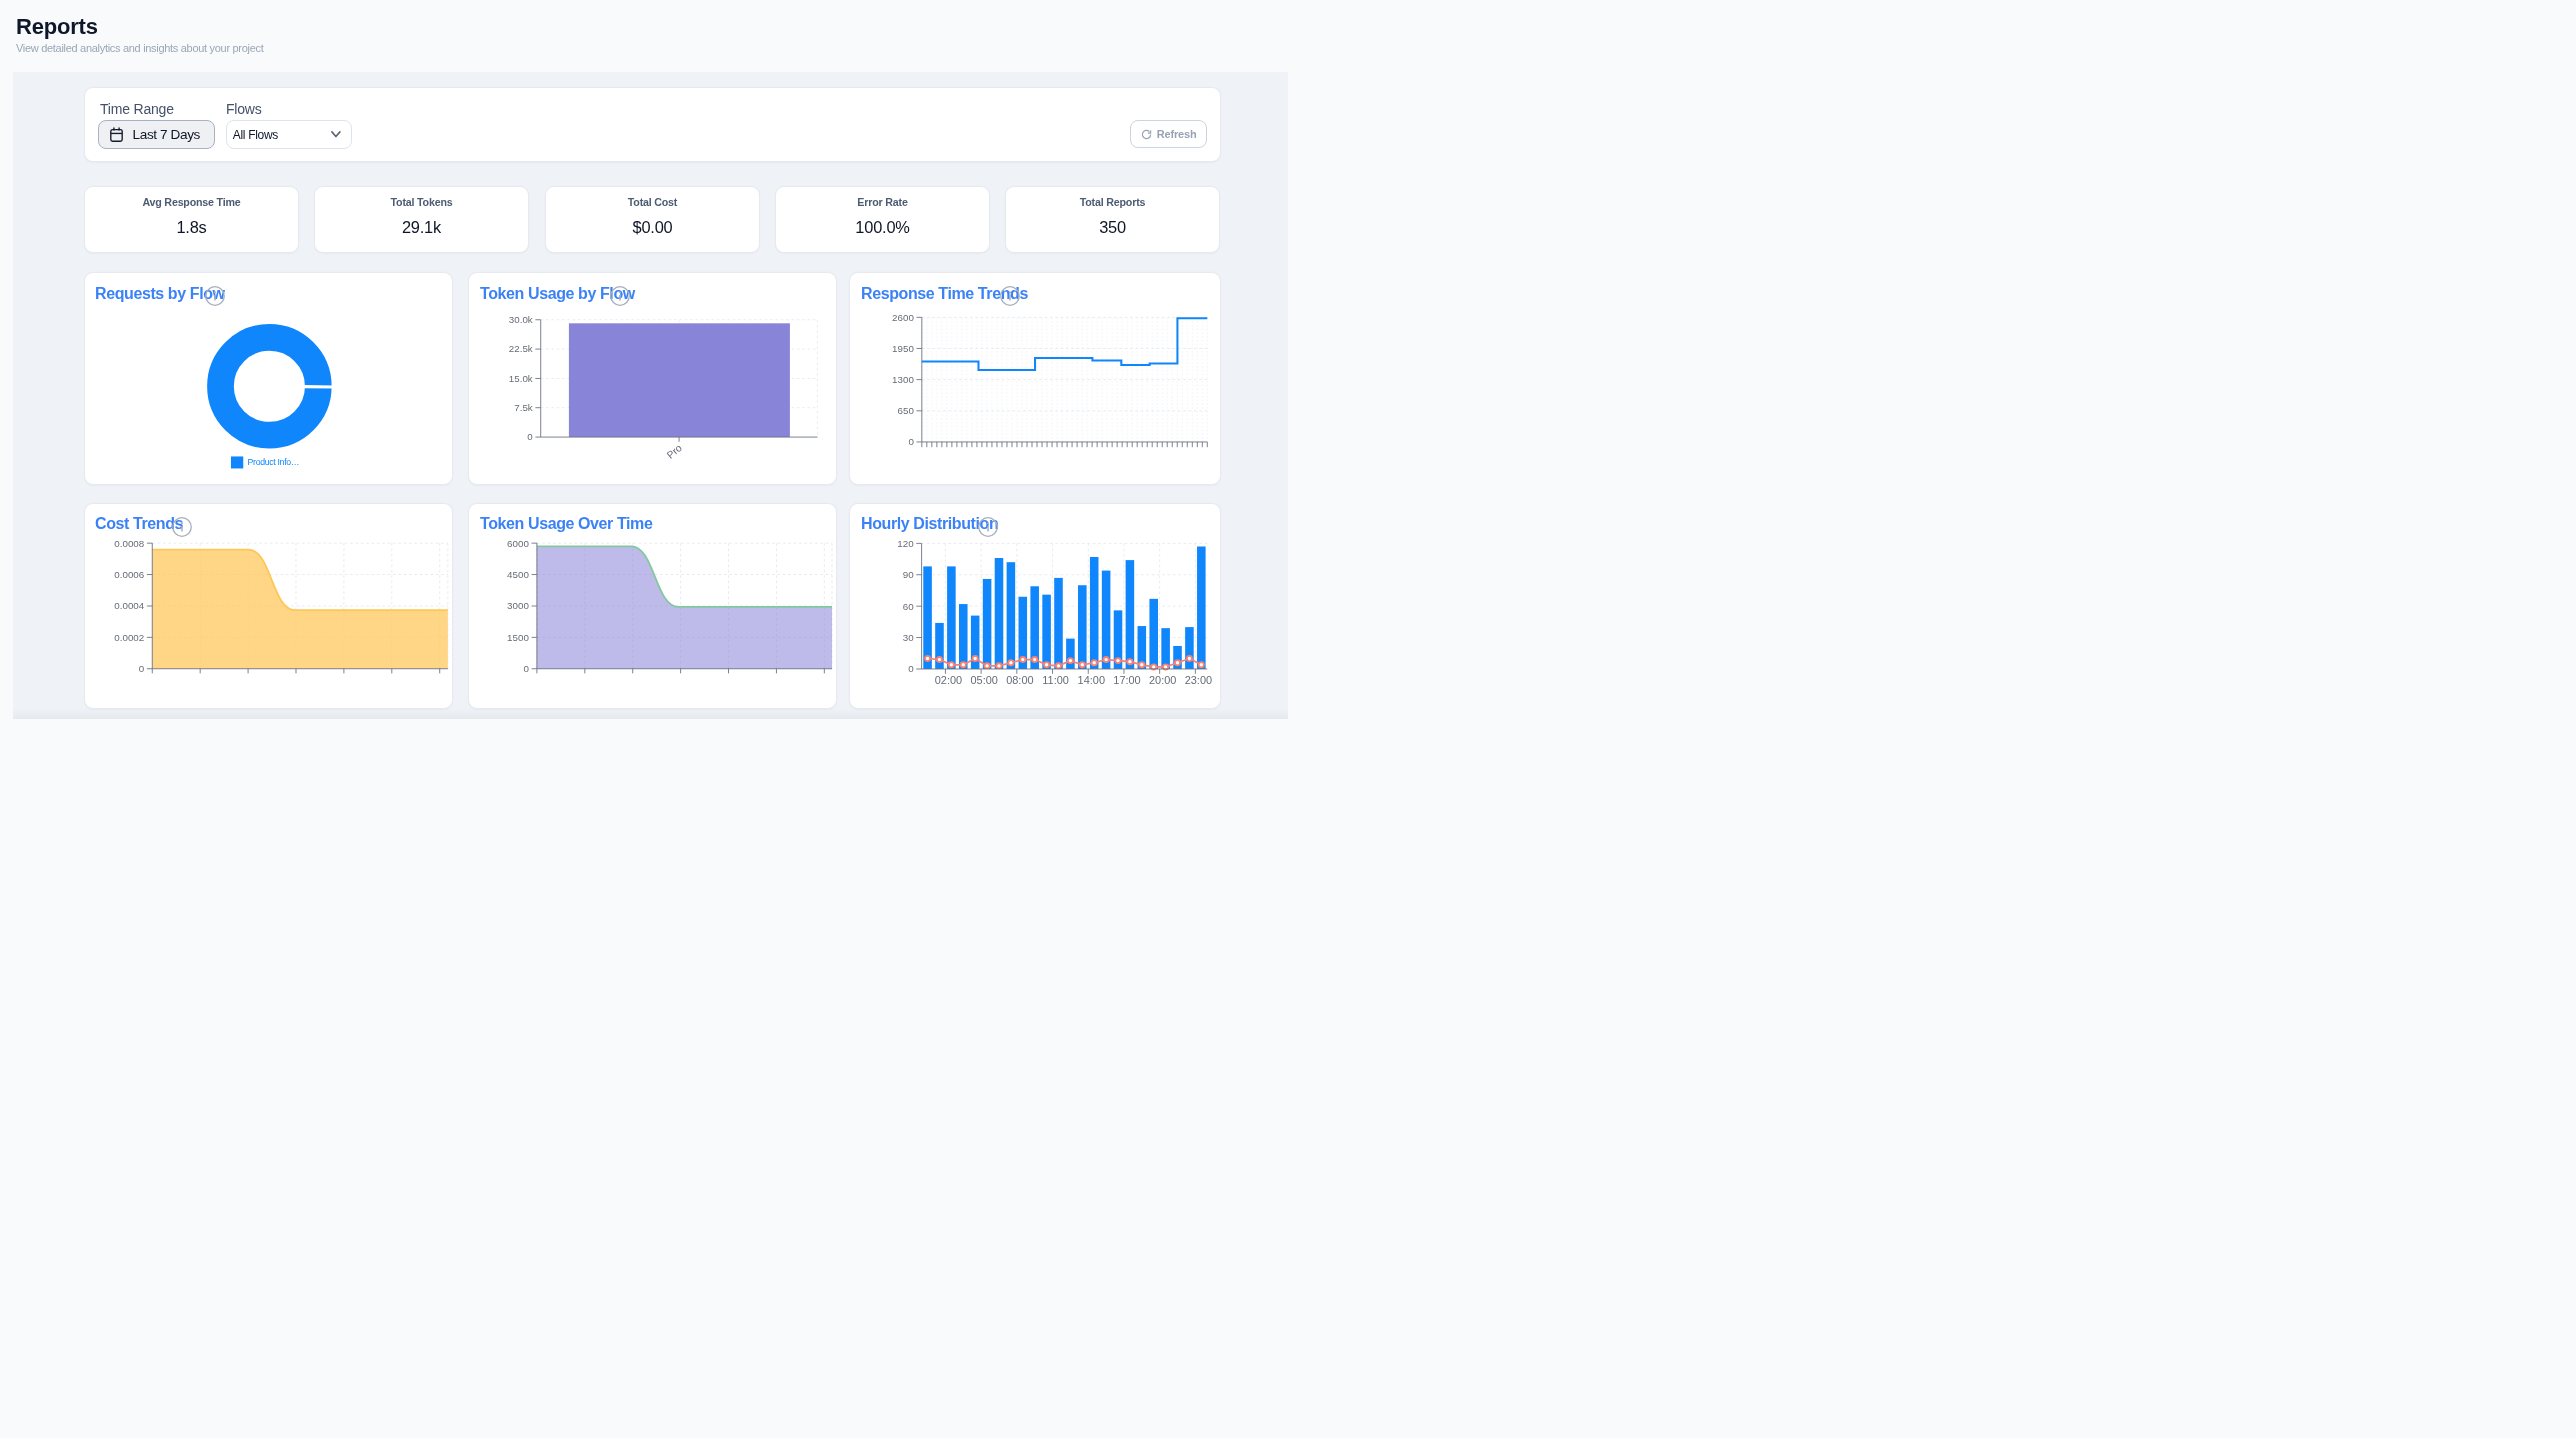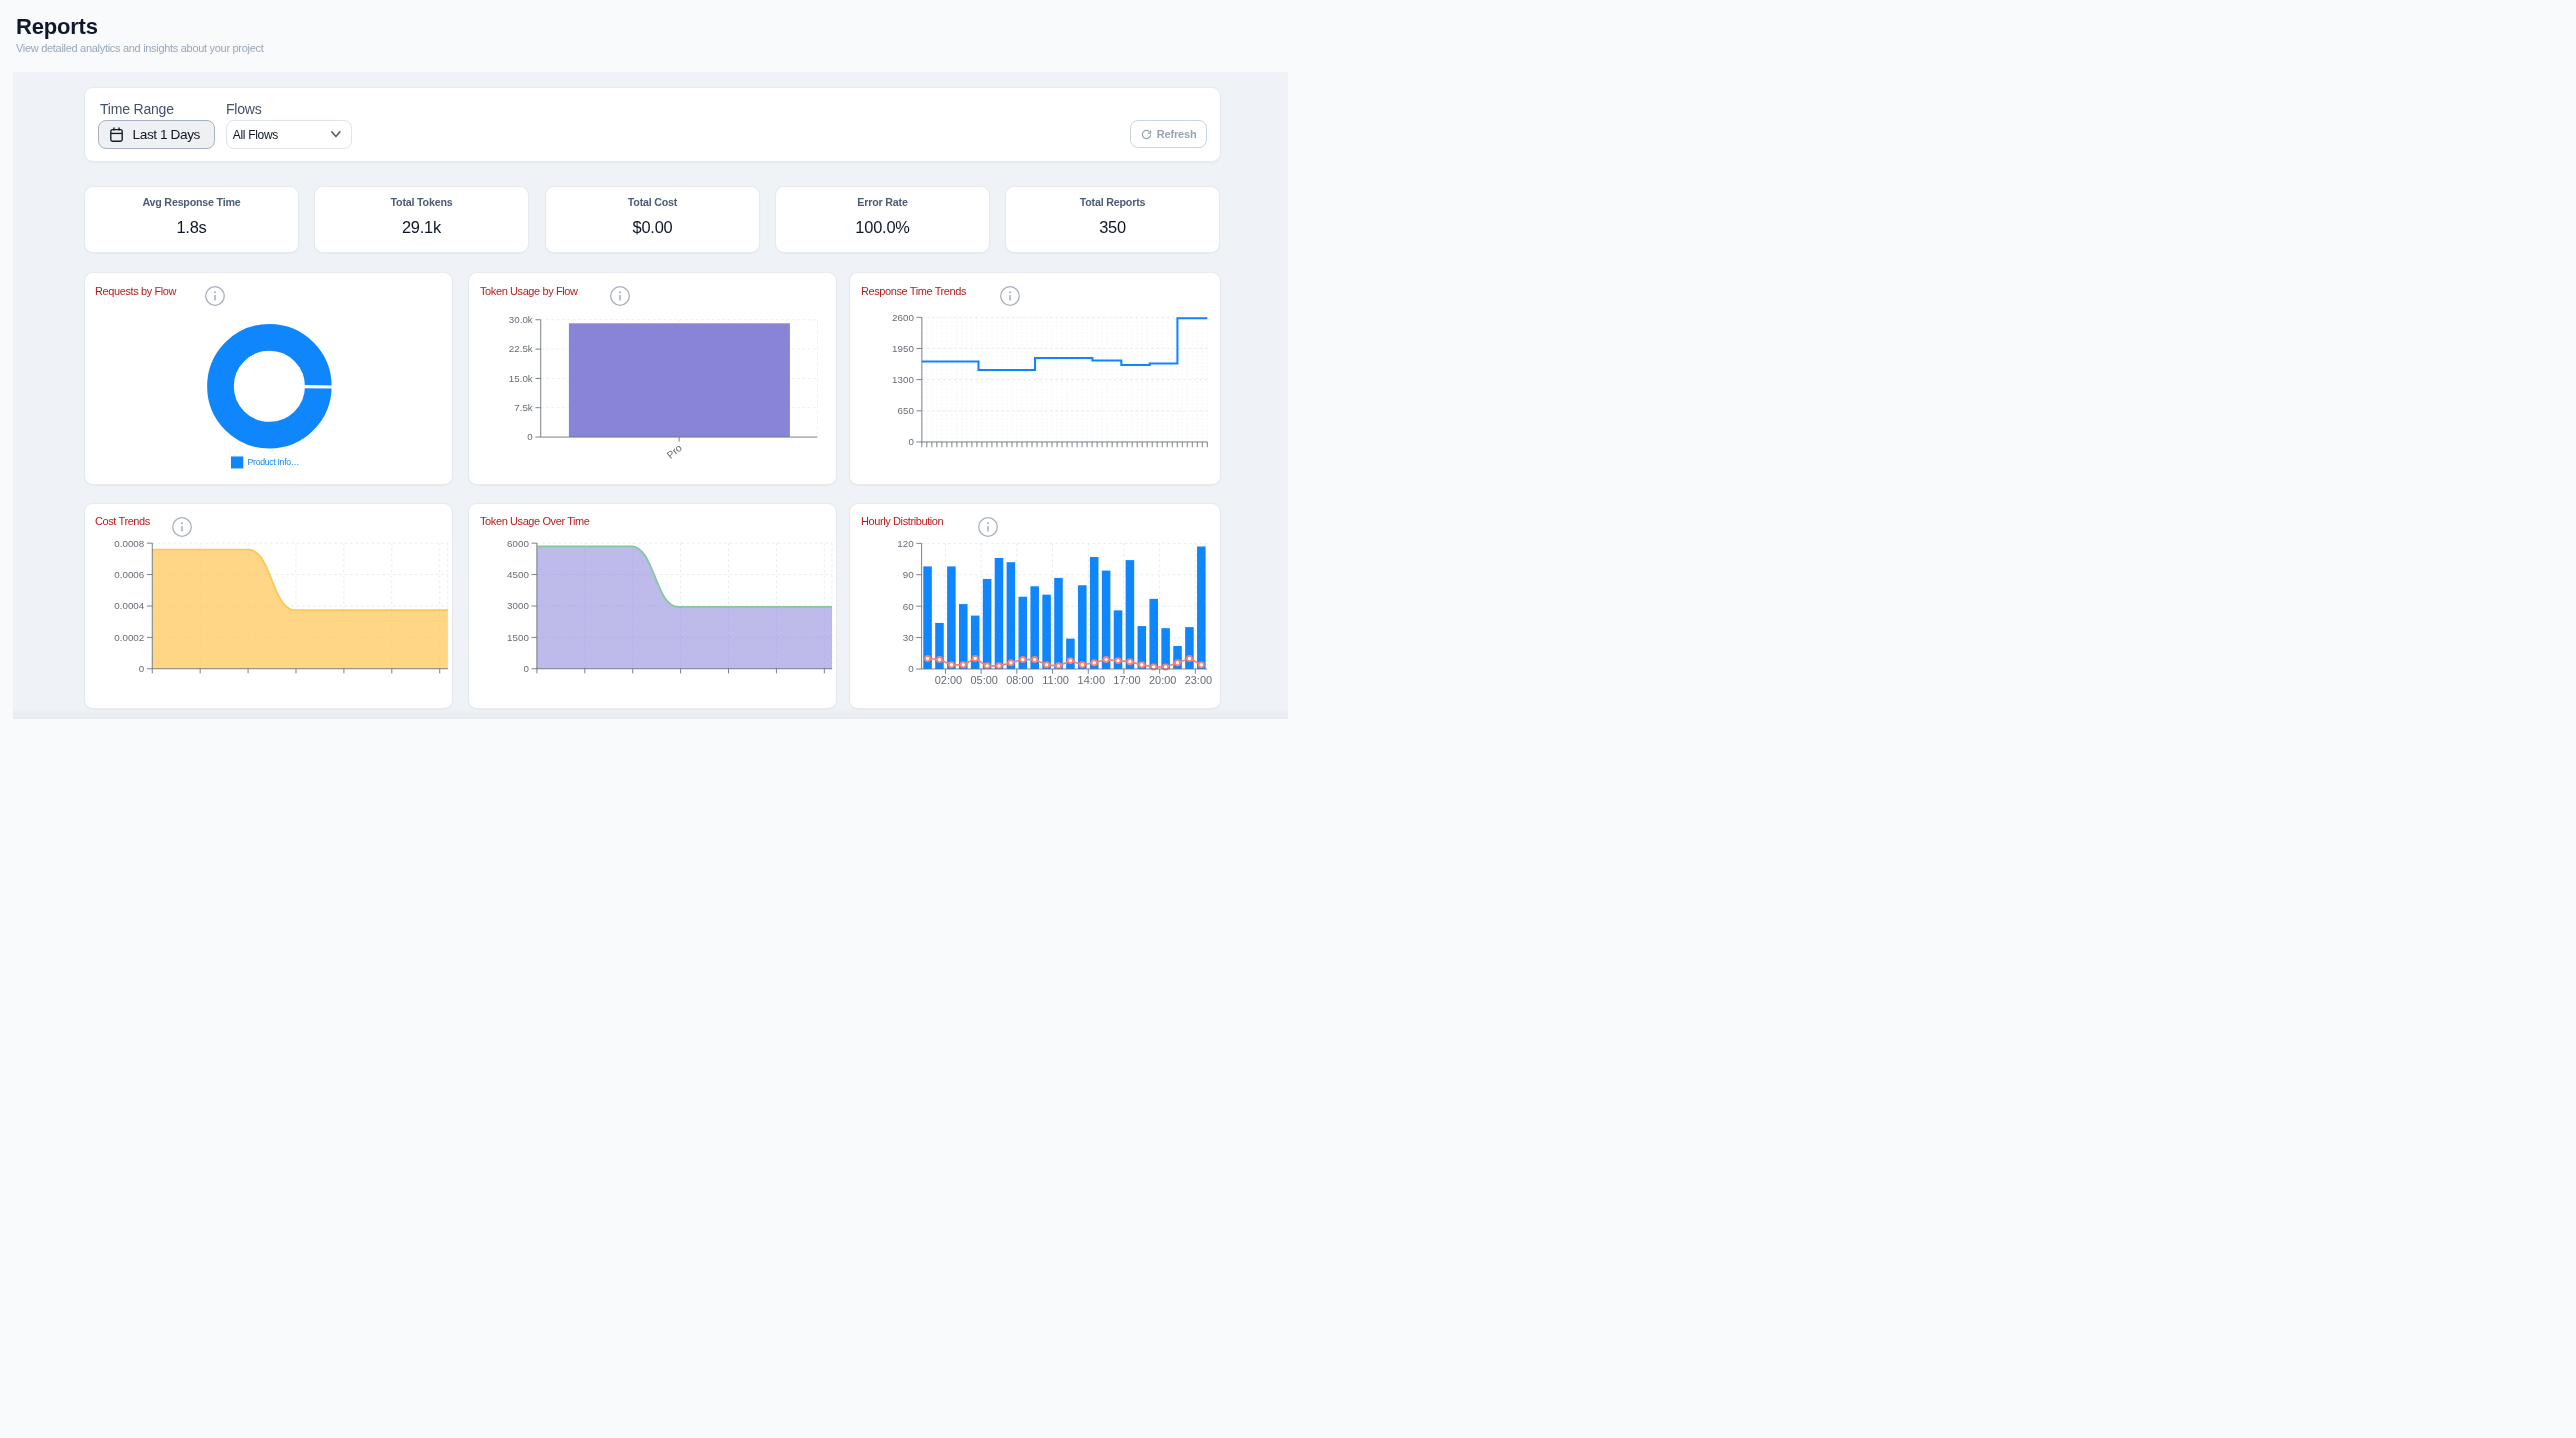--- a/index.html
+++ b/index.html
@@ -2,42 +2,42 @@
 <html style="font-size:14.2px"><head><meta charset="utf-8"><style>
 *{margin:0;padding:0;box-sizing:border-box}
 html,body{width:1288px;height:719px;overflow:hidden}
 body{font-family:"Liberation Sans",sans-serif;background:#f8fafc;position:relative}
 .abs{position:absolute}
 .content{position:absolute;left:13.4px;top:72px;right:0;height:648px;background:#eff2f6}
 .card{background:#fff;border:0.9px solid #e6eaef;border-radius:9px;box-shadow:0 0.9px 1.8px rgba(16,24,40,.04)}
 h1{position:absolute;left:16px;top:14.2px;font-size:22px;font-weight:700;color:#0f172a;letter-spacing:-0.2px}
 .sub{position:absolute;left:16px;top:42px;font-size:11px;color:#9aa7b6;letter-spacing:-0.3px}
 .flabel{font-size:14px;font-weight:400;color:#44516a;letter-spacing:-0.2px;line-height:1}
-.ctitle{position:absolute;font-size:11px;font-weight:400;color:#b91c1c;letter-spacing:-0.4px;line-height:1}
+.ctitle{position:absolute;font-size:16px;font-weight:700;color:#3b82f6;letter-spacing:-0.4px;line-height:1}
 .slabel{font-size:10.7px;font-weight:700;color:#4d5b73;text-align:center;letter-spacing:-0.2px;line-height:1}
 .svalue{font-size:16.4px;font-weight:400;color:#0d1526;text-align:center;letter-spacing:-0.2px;line-height:1}
 .btn{position:absolute;display:flex;align-items:center;border-radius:8px}
 text{font-family:"Liberation Sans",sans-serif}
 </style></head><body>
 <div class="content"></div>
 <div class="abs" style="left:13.4px;bottom:0;right:0;height:10.7px;background:linear-gradient(#eff2f6,#e6eaee)"></div>
 <h1>Reports</h1>
 <div class="sub">View detailed analytics and insights about your project</div>
 
 <div class="card abs" style="left:84px;top:87px;width:1137px;height:75px"></div>
 <div class="flabel abs" style="left:100px;top:102px">Time Range</div>
 <div class="flabel abs" style="left:226px;top:102px">Flows</div>
 <div class="btn" style="left:98px;top:120px;width:117px;height:29px;background:#eef0f3;border:1.2px solid #a7b2c3;">
 <svg style="margin-left:11px" width="13" height="15" viewBox="0 0 14.5 17">
       <rect x="0.8" y="2.9" width="12.9" height="13.2" rx="2" fill="none" stroke="#131c2b" stroke-width="1.55"></rect>
       <line x1="4.3" y1="0.7" x2="4.3" y2="4" stroke="#131c2b" stroke-width="1.55"></line>
       <line x1="10.2" y1="0.7" x2="10.2" y2="4" stroke="#131c2b" stroke-width="1.55"></line>
       <line x1="0.8" y1="7.3" x2="13.7" y2="7.3" stroke="#131c2b" stroke-width="1.55"></line>
     </svg>
-<span style="margin-left:9.6px;font-size:13.6px;font-weight:500;color:#0d1626;letter-spacing:-0.4px">Last 1 Days</span>
+<span style="margin-left:9.6px;font-size:13.6px;font-weight:500;color:#0d1626;letter-spacing:-0.4px">Last 7 Days</span>
   </div>
 <div class="btn" style="left:226px;top:120px;width:126px;height:29px;background:#fff;border:0.9px solid #dee4eb;">
 <span style="margin-left:5.7px;font-size:12px;color:#0d1626;letter-spacing:-0.3px">All Flows</span>
 <svg style="position:absolute;right:10.4px" width="9.8" height="6.7" viewBox="0 0 11 7.5">
       <path d="M1 1 L5.5 6.2 L10 1" fill="none" stroke="#5b6472" stroke-width="1.8" stroke-linecap="round" stroke-linejoin="round"></path>
     </svg>
   </div>
 <div class="btn" style="left:1130px;top:120px;width:77px;height:28px;background:#fff;border:0.9px solid #ccd4de;justify-content:center">
 <svg width="11" height="11" viewBox="0 0 24 24" fill="none" stroke="#98a2b3" stroke-width="2.6">
       <path d="M21 12a9 9 0 1 1-2.6-6.3"></path>

